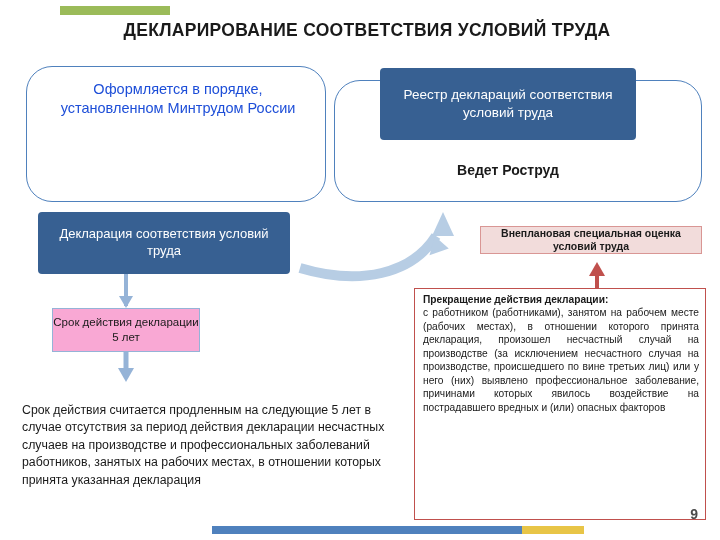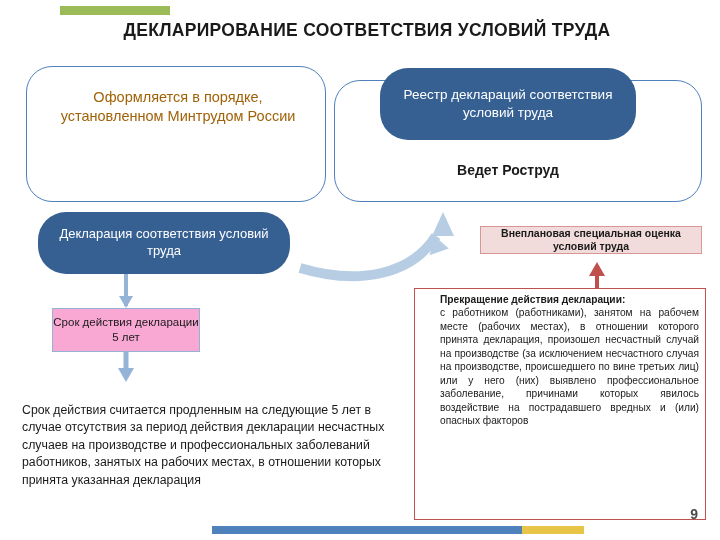--- a/index.html
+++ b/index.html
@@ -55,32 +55,32 @@
   }
   .box-right-outline {
     left: 334px;
     top: 80px;
     width: 368px;
     height: 122px;
   }
   .text-left-outline {
     position: absolute;
     left: 40px;
-    top: 88px;
+    top: 80px;
     width: 276px;
     text-align: center;
     font-size: 14.5px;
-    color: #a16207;
+    color: #1d4ed8;
     line-height: 1.32;
   }
   
   .box-filled {
     position: absolute;
     background: #376092;
-    border-radius: 28px;
+    border-radius: 4px;
     color: #ffffff;
     box-sizing: border-box;
     display: flex;
     align-items: center;
     justify-content: center;
     text-align: center;
     line-height: 1.3;
   }
   .box-registry {
     left: 380px;
@@ -159,21 +159,21 @@
   
   .box-termination {
     position: absolute;
     left: 414px;
     top: 288px;
     width: 292px;
     height: 232px;
     border: 1.4px solid #c0504d;
     background: #ffffff;
     box-sizing: border-box;
-    padding: 4px 6px 4px 25px;
+    padding: 4px 6px 4px 8px;
     font-size: 10.2px;
     color: #1a1a1a;
     line-height: 1.32;
     text-align: justify;
   }
   .box-termination .head {
     font-weight: bold;
     color: #1a1a1a;
     display: block;
     text-align: left;

